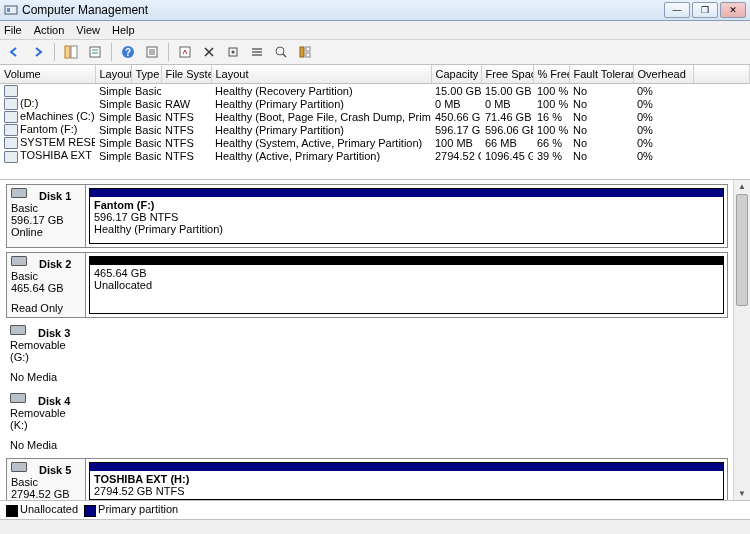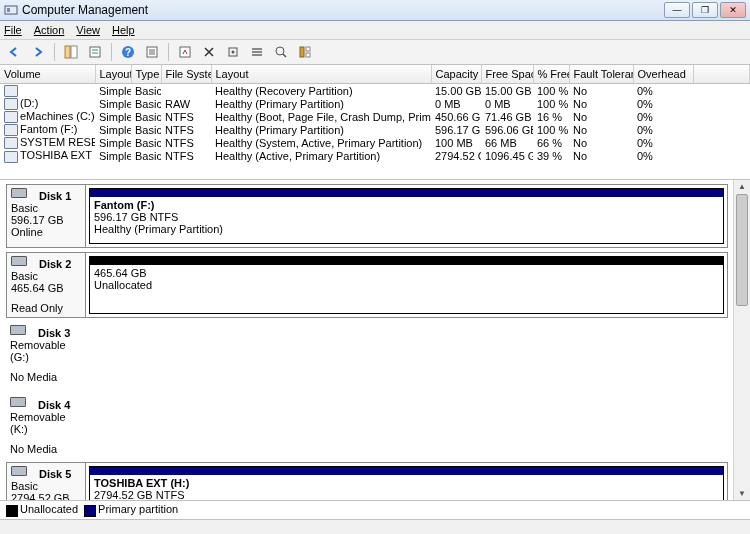--- a/index.html
+++ b/index.html
@@ -2,21 +2,21 @@
 <html><head>
 <meta charset="utf-8">
 <style>
 body { margin:0; font-family:"Segoe UI",Tahoma,sans-serif; font-size:11px; background:#fff; color:#000; overflow:hidden; width:750px; height:534px; }
 .titlebar { background:linear-gradient(#e8f1fb,#d5e3f3); height:20px; display:flex; align-items:center; padding:0 4px; border-bottom:1px solid #8a9cb3; }
 .titlebar .icon { width:14px; height:14px; margin-right:4px; }
 .titlebar .title { flex:1; font-size:12px; color:#000; }
 .winbtns { display:flex; gap:2px; }
 .winbtn { width:24px; height:14px; background:linear-gradient(#f7fbff,#dce8f6); border:1px solid #8a9cb3; border-radius:2px; display:flex; align-items:center; justify-content:center; font-size:9px; line-height:1; }
 .winbtn.close { background:linear-gradient(#f7cfcf,#eab0b0); }
-.menubar { background:#f0f0f0; height:18px; display:flex; align-items:center; padding:0 4px; border-bottom:1px solid #d0d0d0;text-decoration:underline; }
+.menubar { background:#f0f0f0; height:18px; display:flex; align-items:center; padding:0 4px; border-bottom:1px solid #d0d0d0; }
 .menubar span { margin-right:12px; }
 .toolbar { background:#f3f3f3; height:24px; display:flex; align-items:center; padding:0 4px; border-bottom:1px solid #c0c0c0; gap:4px; }
 .tbtn { width:18px; height:18px; display:flex; align-items:center; justify-content:center; border:1px solid transparent; border-radius:2px; }
 .tsep { width:1px; height:18px; background:#c0c0c0; margin:0 2px; }
 .content { display:flex; flex-direction:column; height:calc(100% - 80px); }
 .listpane { border-bottom:1px solid #c0c0c0; background:#fff; }
 table { border-collapse:collapse; width:100%; table-layout:fixed; }
 th { background:linear-gradient(#fdfdfd,#ececec); border-right:1px solid #d0d0d0; border-bottom:1px solid #c0c0c0; text-align:left; padding:2px 4px; font-weight:normal; font-size:11px; height:14px; white-space:nowrap; overflow:hidden;margin-top:10px; }
 td { padding:0px 4px; white-space:nowrap; overflow:hidden; height:13px; font-size:11px; }
 .diskpane { flex:1; overflow-y:auto; background:#fff; position:relative; padding-bottom:2px;}
@@ -290,21 +290,21 @@
   </div>
           <div class="diskright">
             <div class="partbox">
         <div class="parthdr unalloc"></div>
         <div class="partbody">
           465.64 GB<br>Unallocated
         </div>
             </div>
           </div>
         </div>
-        <div class="diskrow noborder minrow" style="border: none; flex-direction: column;">
+        <div class="diskrow noborder minrow" style="border: none;">
           <div class="diskleft" style="border:none;background:transparent">
     <span class="dicon"></span><span class="dtitle">Disk 3</span><br>
     Removable (G:)<br><div style="margin-top:8px">No Media</div>
   </div>
           <div class="diskright" style="border:none"></div>
         </div>
         <div class="diskrow noborder minrow" style="border: none;">
           <div class="diskleft" style="border:none;background:transparent">
     <span class="dicon"></span><span class="dtitle">Disk 4</span><br>
     Removable (K:)<br><div style="margin-top:8px">No Media</div>

